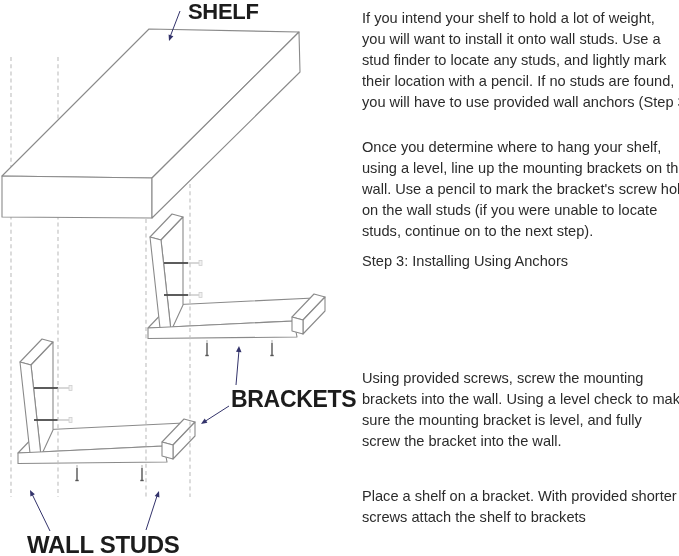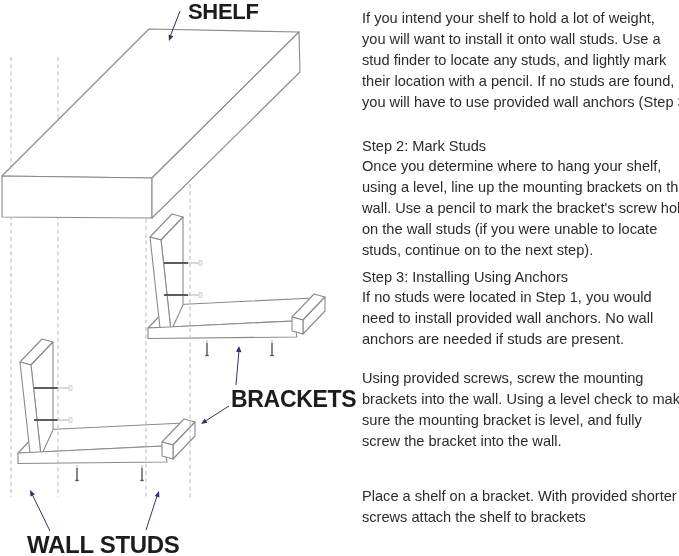--- a/index.html
+++ b/index.html
@@ -13,21 +13,21 @@
   }
   #diagram-svg{position:absolute;left:0;top:0;}
   .steps-col{position:absolute;left:362px;top:0;width:316px;}
   .step{position:absolute;left:0;width:316px;color:#2b2b2b;}
   .step-title{
     font-size:14.6px;line-height:19px;white-space:pre;
   }
   .step-body{
     font-size:14.6px;line-height:21px;white-space:pre;
   }
-  .s1{top:8px}.s2{top:137px}.s3{top:268px}.s4{top:368px}.s5{top:486px}
+  .s1{top:8px}.s2{top:137px}.s3{top:252px}.s4{top:368px}.s5{top:486px}
   .diagram-label{
     font-family:"Liberation Sans",sans-serif;
     font-weight:bold;
     fill:#1c1c1c;
     letter-spacing:-0.3px;
   }
   .sketch{fill:#ffffff;stroke:#8a8a8a;stroke-width:1.1;stroke-linejoin:round;}
   .dash{stroke:#bfbfbf;stroke-width:1.1;stroke-dasharray:4 3.2;fill:none;}
   .arrow-line{stroke:#33336b;stroke-width:1;fill:none;}
   .arrow-head{fill:#33336b;stroke:none;}
@@ -128,32 +128,28 @@
 
   <div class="steps-col">
     <div class="step s1">
       <div class="step-body">If you intend your shelf to hold a lot of weight,
 you will want to install it onto wall studs. Use a
 stud finder to locate any studs, and lightly mark
 their location with a pencil. If no studs are found,
 you will have to use provided wall anchors (Step 3).</div>
     </div>
     <div class="step s2">
-      <div class="step-title">Step 2: Mark Studs</div>
       <div class="step-body">Once you determine where to hang your shelf,
 using a level, line up the mounting brackets on the
 wall. Use a pencil to mark the bracket's screw holes
 on the wall studs (if you were unable to locate
 studs, continue on to the next step).</div>
     </div>
     <div class="step s3">
       <div class="step-title">Step 3: Installing Using Anchors</div>
-      <div class="step-body">If no studs were located in Step 1, you would
-need to install provided wall anchors. No wall
-anchors are needed if studs are present.</div>
     </div>
     <div class="step s4">
       <div class="step-body">Using provided screws, screw the mounting
 brackets into the wall. Using a level check to make
 sure the mounting bracket is level, and fully
 screw the bracket into the wall.</div>
     </div>
     <div class="step s5">
       <div class="step-body">Place a shelf on a bracket. With provided shorter
 screws attach the shelf to brackets</div>

